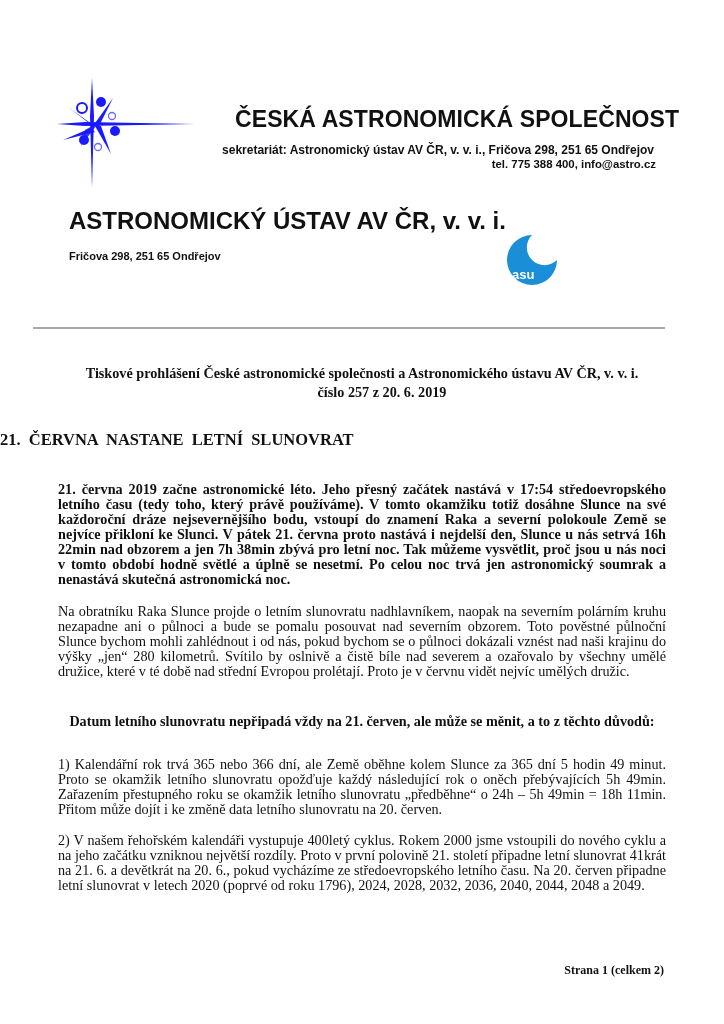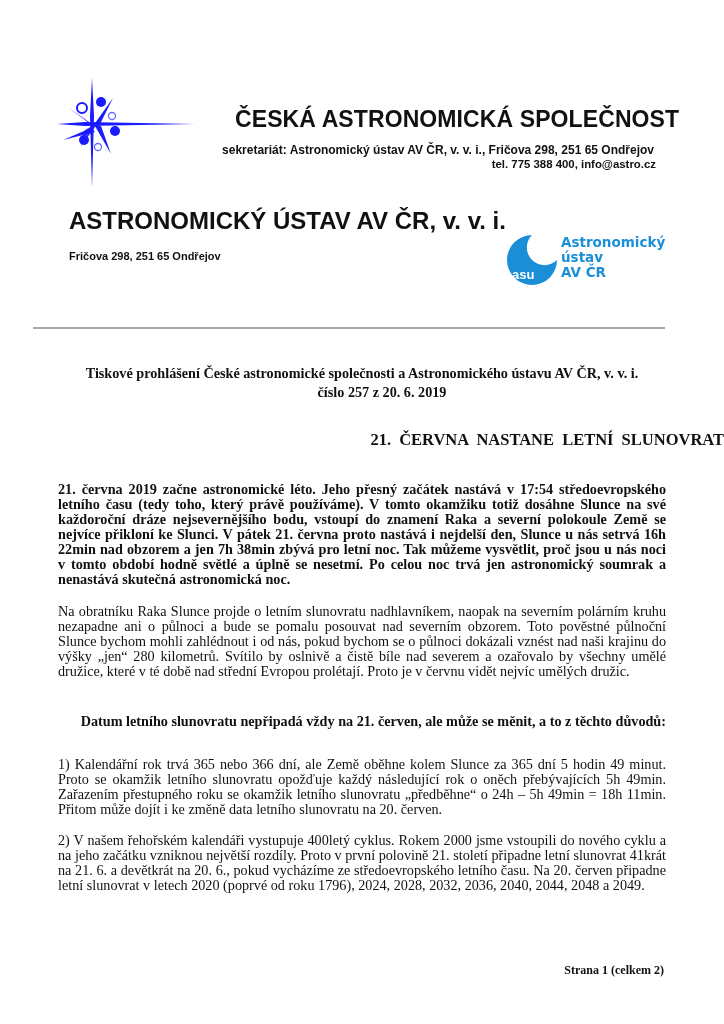--- a/index.html
+++ b/index.html
@@ -19,26 +19,26 @@
   #asu-logo { left:506px; top:234px; width:150px; height:56px; }
   #asu-logo .disc { position:absolute; left:0; top:0; width:52px; height:52px; }
   #asu-logo .lines { position:absolute; left:55px; top:1px; color:#1a8fd8; font-size:13.5px; line-height:15px; font-weight:bold; font-family:"DejaVu Sans", sans-serif; }
 
   #divider { left:33px; top:327px; width:632px; height:2px; background:#a9a9a9; }
 
   #press-line1, #press-line2 { left:0; width:724px; text-align:center; font-size:14.2px; font-weight:bold; }
   #press-line1 { top:365px; }
   #press-line2 { top:384px;margin-left:20px; }
 
-  #headline { left:0; width:724px; top:430px; text-align:right; font-size:16.5px; font-weight:bold; word-spacing:4px; }
+  #headline { left:0; width:724px; top:430px; text-align:left; font-size:16.5px; font-weight:bold; word-spacing:4px; }
 
   .para { left:58px; width:608px; font-size:14.2px; line-height:15px; text-align:justify; }
   #lead { top:482px; font-weight:bold; }
   #p2 { top:604px; }
-  #p3 { top:714px; font-weight:bold; text-align:right; }
+  #p3 { top:714px; font-weight:bold; text-align:center; }
   #p4 { top:757px; }
   #p5 { top:833px; }
 
   #footer { right:60px; top:963px; font-size:12px; font-weight:bold; white-space:nowrap; }
 </style>
 </head>
 <body>
 
 <div id="logo-cas" class="abs">
   <svg width="145" height="118" viewBox="0 0 145 118">
@@ -67,25 +67,20 @@
 <div id="cas-tel" class="abs sans">tel. 775 388 400, info@astro.cz</div>
 
 <div id="asu-title" class="abs sans">ASTRONOMICKÝ ÚSTAV AV ČR, v. v. i.</div>
 <div id="asu-addr" class="abs sans">Fričova 298, 251 65 Ondřejov</div>
 
 <div id="asu-logo" class="abs">
   <svg class="disc" width="52" height="52" viewBox="0 0 52 52">
     <path d="M26,1 A25,25 0 1,0 51,26 A17,17 0 0,1 26,1 Z" fill="#1a8fd8"></path>
     <text x="6" y="45" font-family="Liberation Sans, sans-serif" font-weight="bold" font-size="13" fill="#ffffff">asu</text>
   </svg>
-  <div class="lines">
-    <div>Astronomický</div>
-    <div>ústav</div>
-    <div>AV ČR</div>
-  </div>
 </div>
 
 <div id="divider" class="abs"></div>
 
 <div id="press-line1" class="abs serif">Tiskové prohlášení České astronomické společnosti a Astronomického ústavu AV ČR, v. v. i.</div>
 <div id="press-line2" class="abs serif">číslo 257 z 20. 6. 2019</div>
 
 <div id="headline" class="abs serif">21. ČERVNA  NASTANE  LETNÍ  SLUNOVRAT</div>
 
 <div id="lead" class="abs serif para">21. června 2019 začne astronomické léto. Jeho přesný začátek nastává v 17:54 středoevropského letního času (tedy toho, který právě používáme). V tomto okamžiku totiž dosáhne Slunce na své každoroční dráze nejsevernějšího bodu, vstoupí do znamení Raka a severní polokoule Země se nejvíce přikloní ke Slunci. V pátek 21. června proto nastává i nejdelší den, Slunce u nás setrvá 16h 22min nad obzorem a jen 7h 38min zbývá pro letní noc. Tak můžeme vysvětlit, proč jsou u nás noci v tomto období hodně světlé a úplně se nesetmí. Po celou noc trvá jen astronomický soumrak a nenastává skutečná astronomická noc.</div>

